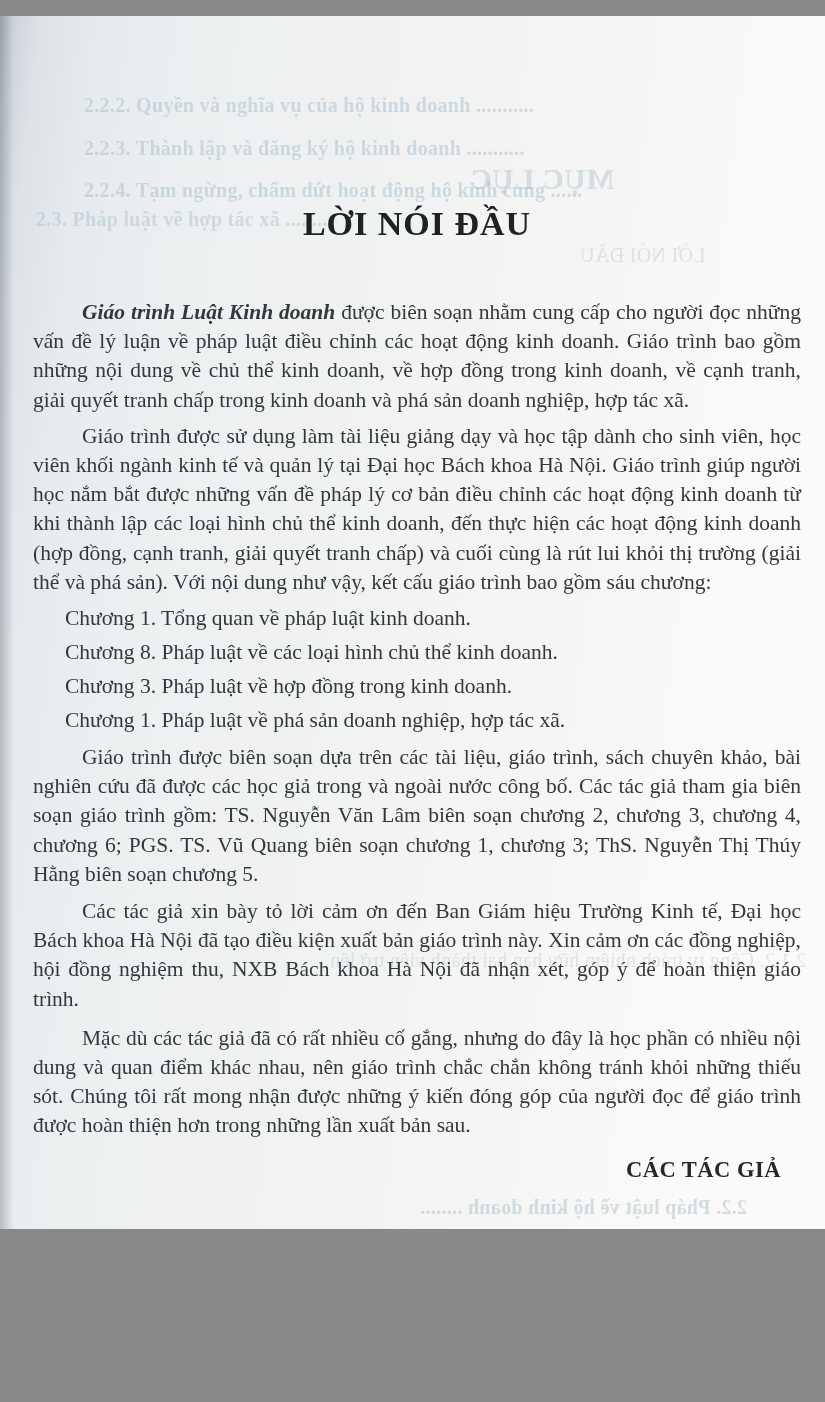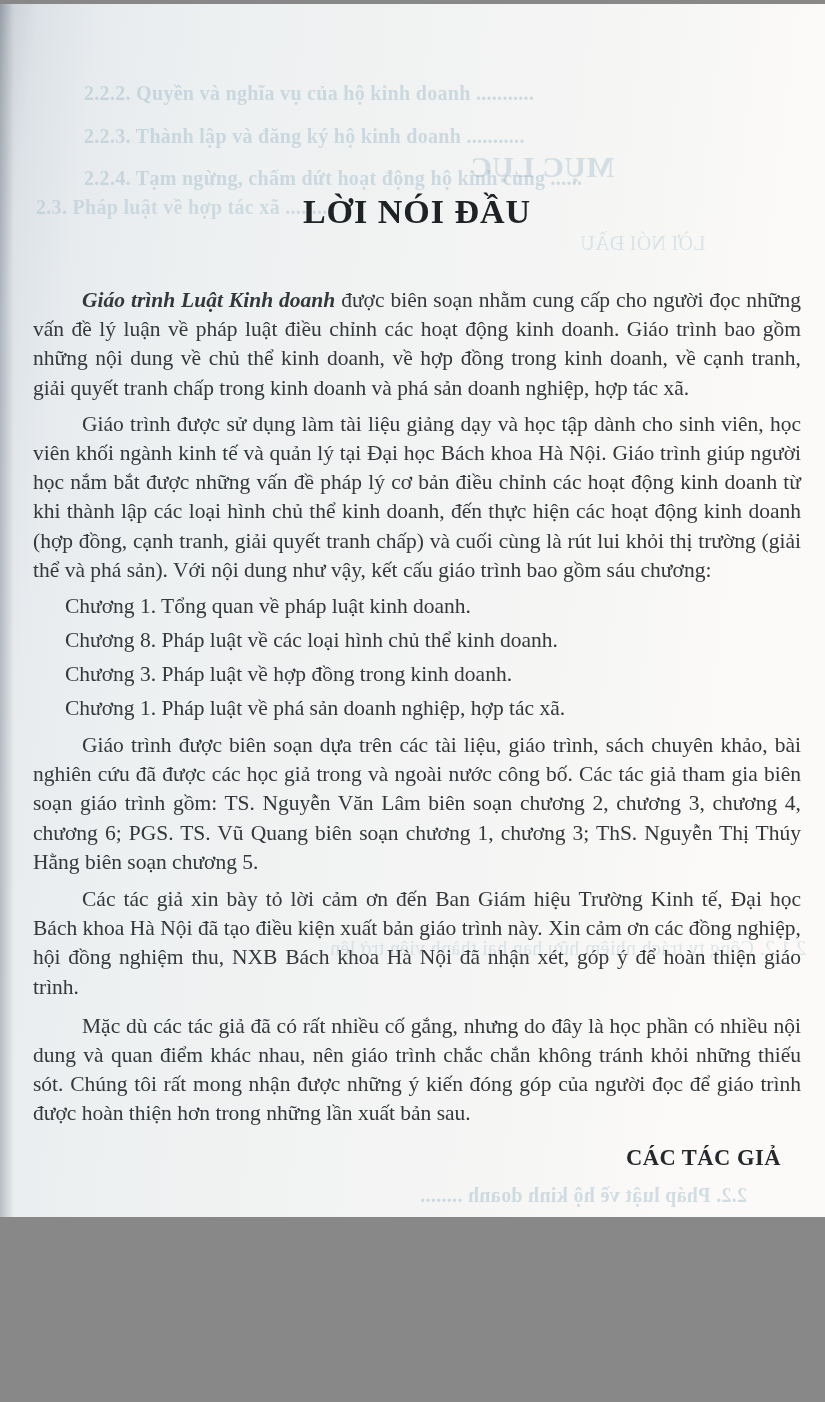--- a/index.html
+++ b/index.html
@@ -1,20 +1,20 @@
 <!DOCTYPE html>
 <html><head>
 <meta charset="utf-8">
 <style>
   html, body { margin: 0; padding: 0; background: #888; }
   .page {
     position: relative;
     width: 825px;
     height: 1213px;
-    margin: 4px auto;
+    margin: 16px auto;
     overflow: hidden;
     font-family: "Liberation Serif", "DejaVu Serif", serif;
     color: #34383b;
     background: linear-gradient(97deg,
       #b7bec6 0px, #ccd2d8 12px, #dde2e7 40px, #e7ebee 100px,
       #edf0f1 210px, #f1f2f2 420px, #f6f6f5 660px, #fbfaf8 825px);
   }
   
   .page::before {
     content: "";

